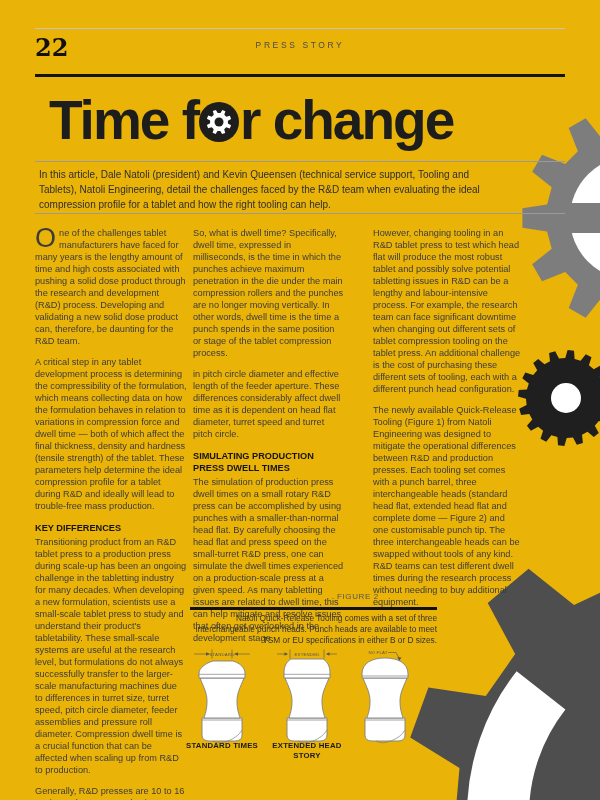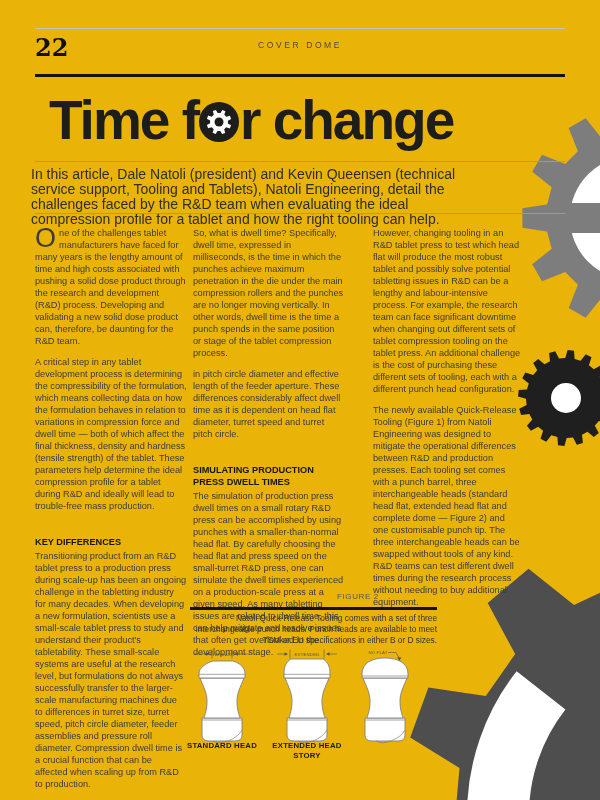--- a/index.html
+++ b/index.html
@@ -14,26 +14,26 @@
   .page-num{position:absolute;left:35px;top:33px;font-family:"DejaVu Serif",serif;
             font-weight:bold;font-size:24px;color:#111;z-index:1;}
   .kicker{position:absolute;left:0;top:40px;width:600px;text-align:center;font-size:8.5px;
           letter-spacing:2.6px;color:#4a4a4a;z-index:1;}
 
   .headline{position:absolute;left:33px;top:73px;width:560px;margin:16px;z-index:1;
             font-family:Liberation Sans, sans-serif;font-weight:bold;font-size:55px;line-height:62px;
             letter-spacing:-2px;color:#1d1d1b;white-space:nowrap;}
   .title-gear{display:inline-block;width:40px;height:40px;vertical-align:-3px;margin:0 1px;}
 
-  .intro{position:absolute;left:31px;top:167px;width:448px;margin:0;font-size:14px;
+  .intro{position:absolute;left:39px;top:167px;width:448px;margin:0;font-size:10px;
          line-height:15px;color:#2e2e2e;z-index:1;}
 
   .col{position:absolute;top:227px;z-index:1;font-size:9.2px;line-height:12px;color:#3c3c3c;}
   .col p{margin:0 0 9px 0;}
-  .col .subhead{font-weight:bold;color:#151515;margin:24px 0 2px 0;line-height:12px;}
+  .col .subhead{font-weight:bold;color:#151515;margin:10px 0 2px 0;line-height:12px;}
   .dropcap{float:left;font-size:27px;line-height:22px;padding-right:3px;color:#3c3c3c;
            font-family:"Liberation Sans",sans-serif;font-weight:normal;}
 
   .fig-label{position:absolute;left:337px;top:592px;width:100px;font-size:8px;
              letter-spacing:0.6px;color:#555;z-index:1;}
   .fig-rule{position:absolute;left:190px;top:607px;width:247px;height:2.5px;background:#111;z-index:1;}
   .fig-caption{position:absolute;left:182px;top:613px;width:255px;text-align:right;font-size:8.3px;
                line-height:11px;color:#333;z-index:1;}
   .punch-svg{position:absolute;top:648px;width:62px;height:96px;z-index:1;}
   .punch-label{position:absolute;top:741px;text-align:center;font-size:7.8px;line-height:9.5px;
@@ -62,21 +62,21 @@
       <circle cx="566" cy="398" r="15" fill="#ffffff"></circle>
     </g>
     <g>
       <path fill="#4e4e4e" d="M940.5 862.0 L989.8 892.4 L971.6 942.5 L914.2 934.0 L884.8 975.9 L912.3 1027.0 L871.4 1061.2 L826.0 1025.1 L779.5 1046.7 L777.9 1104.7 L725.3 1113.9 L704.0 1060.0 L653.0 1055.5 L622.6 1104.8 L572.5 1086.6 L581.0 1029.2 L539.1 999.8 L488.0 1027.3 L453.8 986.4 L489.9 941.0 L468.3 894.5 L410.3 892.9 L401.1 840.3 L455.0 819.0 L459.5 768.0 L410.2 737.6 L428.4 687.5 L485.8 696.0 L515.2 654.1 L487.7 603.0 L528.6 568.8 L574.0 604.9 L620.5 583.3 L622.1 525.3 L674.7 516.1 L696.0 570.0 L747.0 574.5 L777.4 525.2 L827.5 543.4 L819.0 600.8 L860.9 630.2 L912.0 602.7 L946.2 643.6 L910.1 689.0 L931.7 735.5 L989.7 737.1 L998.9 789.7 L945.0 811.0 Z"></path>
       <circle cx="700" cy="815" r="202" fill="none" stroke="#ffffff" stroke-width="62" stroke-dasharray="194 123.3" stroke-dashoffset="60"></circle>
     </g>
   </svg>
 
   <div class="rule light" style="top:28px"></div>
   <div class="page-num">22</div>
-  <div class="kicker">COVER DOME</div>
+  <div class="kicker">PRESS STORY</div>
   <div class="rule heavy" style="top:74px"></div>
 
   <h1 class="headline"><span>Time f</span><span class="title-gear"><svg viewBox="0 0 40 40" width="40" height="40">
           <circle cx="20" cy="20" r="20" fill="#1d1d1b"></circle>
           <path fill="#ffffff" d="M28.9 21.5 L32.1 23.3 L30.8 26.4 L27.2 25.3 L25.2 27.3 L26.2 30.9 L23.1 32.1 L21.3 28.9 L18.5 28.9 L16.7 32.1 L13.6 30.8 L14.7 27.2 L12.7 25.2 L9.1 26.2 L7.9 23.1 L11.1 21.3 L11.1 18.5 L7.9 16.7 L9.2 13.6 L12.8 14.7 L14.8 12.7 L13.8 9.1 L16.9 7.9 L18.7 11.1 L21.5 11.1 L23.3 7.9 L26.4 9.2 L25.3 12.8 L27.3 14.8 L30.9 13.8 L32.1 16.9 L28.9 18.7 Z"></path>
           <circle cx="20" cy="20" r="4.5" fill="#1d1d1b"></circle>
         </svg></span><span>r change</span></h1>
 
   <div class="rule" style="top:161px"></div>
   <p class="intro">In this article, Dale Natoli (president) and Kevin Queensen (technical service support, Tooling and Tablets), Natoli Engineering, detail the challenges faced by the R&amp;D team when evaluating the ideal compression profile for a tablet and how the right tooling can help.</p>
@@ -114,21 +114,21 @@
     <line class="dim-line" x1="41" y1="1.5" x2="41" y2="10.5"></line>
     <polygon class="dim-fill" points="43,6 47,4.2 47,7.8"></polygon>
     <line class="dim-line" x1="44" y1="6" x2="59" y2="6"></line>
     <path class="punch-outline" d="M11 70 L51 70 L51 87 Q51 93 44 93 L18 93 Q11 93 11 87 Z"></path>
     <path class="punch-outline" d="M9 30 C13 40 16 45 16 53 C16 62 14 66 13 70 L49 70 C48 66 46 62 46 53 C46 45 49 40 53 30 Z"></path>
     <path class="punch-outline" d="M22 13 L42 13 C49 15 54 20 54 25 L54 30 L8 30 L8 25 C8 20 15 15 22 13 Z"></path>
     <line class="thin-line" x1="8" y1="26.3" x2="54" y2="26.3"></line>
     <line class="thin-line" x1="11" y1="72" x2="51" y2="72"></line>
     <path class="thin-line" d="M51 82 A18 10 -28 0 1 22 93"></path>
   </svg>
-  <div class="punch-label" style="left:182px;width:80px;">STANDARD HEAD</div>
+  <div class="punch-label" style="left:182px;width:80px;">STANDARD TIMES</div>
 
   <svg class="punch-svg" style="left:276px" viewBox="0 0 62 96">
     <line class="dim-line" x1="1" y1="6" x2="11" y2="6"></line>
     <polygon class="dim-fill" points="12,6 8.5,4.2 8.5,7.8"></polygon>
     <line class="dim-line" x1="14" y1="1.5" x2="14" y2="10.5"></line>
     <text class="dim-text" x="31" y="7.7" text-anchor="middle">EXTENDED</text>
     <line class="dim-line" x1="48" y1="1.5" x2="48" y2="10.5"></line>
     <polygon class="dim-fill" points="50,6 53.5,4.2 53.5,7.8"></polygon>
     <line class="dim-line" x1="51" y1="6" x2="61" y2="6"></line>
     <path class="punch-outline" d="M11 70 L51 70 L51 87 Q51 93 44 93 L18 93 Q11 93 11 87 Z"></path>

